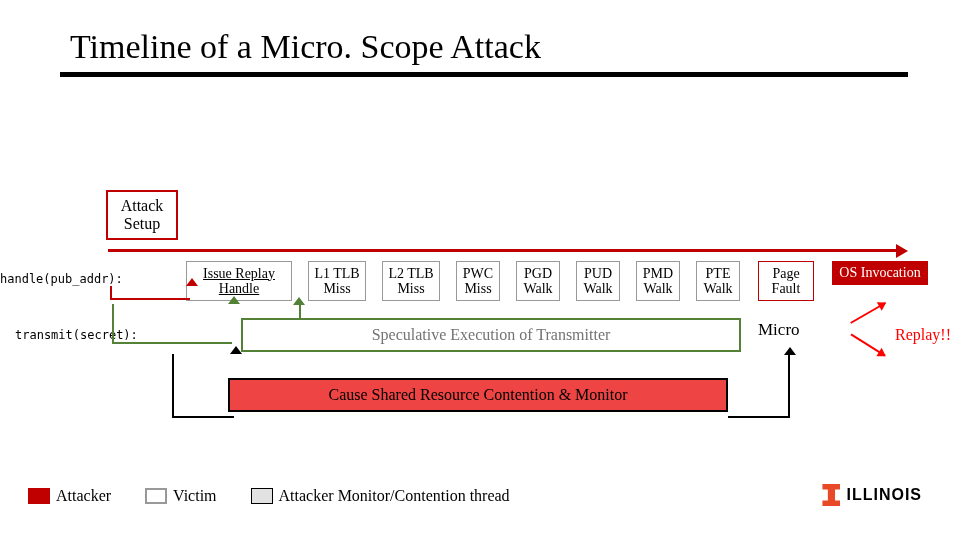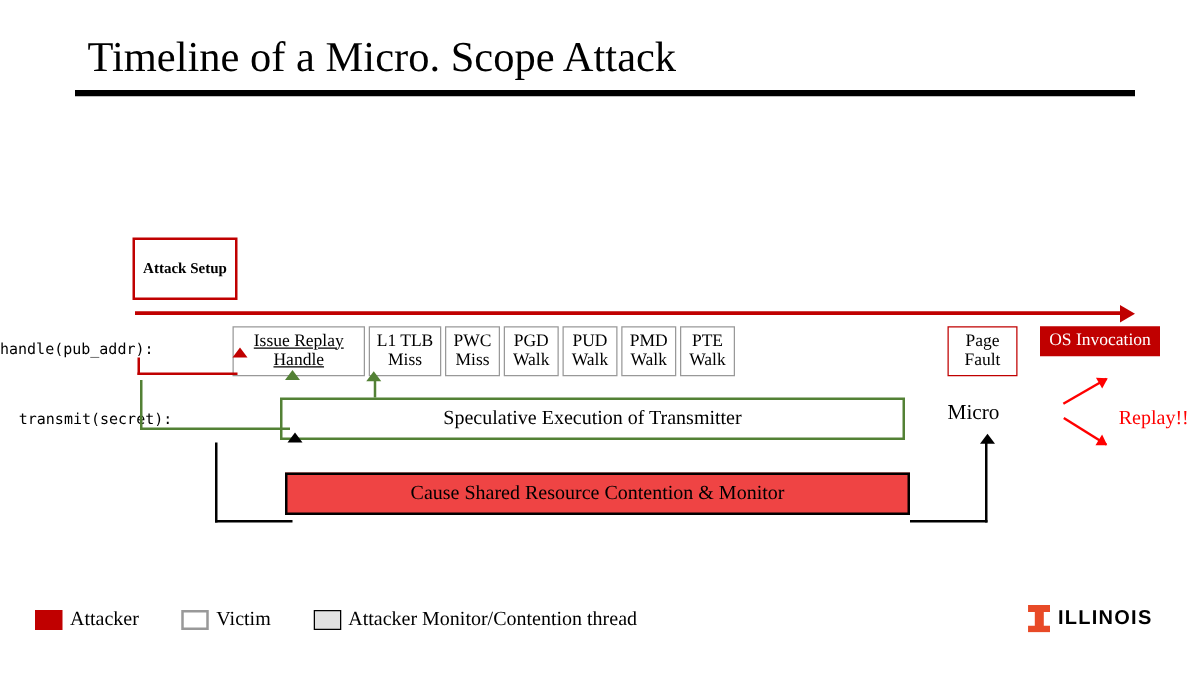--- a/index.html
+++ b/index.html
@@ -19,27 +19,26 @@
   .title-rule {
     margin: 0 52px 0 60px;
     border: none;
     border-bottom: 5px solid #000;
   }
 
   
   .attack-setup {
     position: absolute;
     left: 106px; top: 190px;
-    width: 84px; height: 50px;
+    width: 72px; height: 50px;
     border: 2px solid #c00000;
     display: flex; align-items: center; justify-content: center;
     text-align: center;
-    font-size: 12px;
+    font-size: 16px;
     line-height: 1.15;
-    font-weight: bold;
   }
 
   
   .timeline {
     position: absolute;
     left: 108px; top: 245px;
     width: 800px; height: 12px;
   }
   .timeline .shaft {
     position: absolute; left: 0; top: 4px;
@@ -57,21 +56,21 @@
   .lbl-handle {
     position: absolute; left: 0; top: 272px;
     font-family: monospace; font-size: 12px;
   }
   .lbl-transmit {
     position: absolute; left: 15px; top: 328px;
     font-family: monospace; font-size: 12px;
   }
 
   
-  .row1 { position: absolute; top: 261px; left: 186px; display: flex; gap: 3px; }
+  .row1 { position: absolute; top: 261px; left: 186px; display: flex; gap: 16px; }
   .cell {
     border-top: 1px solid #999; border-bottom: 1px solid #999;
     border-left: 1px solid #999; border-right: 1px solid #999;
     font-size: 14px; line-height: 1.1;
     display: flex; align-items: center; justify-content: center;
     text-align: center;
     height: 40px;
     padding: 0 3px;
     background: #fff;
   }
@@ -92,24 +91,24 @@
     position: absolute; top: 261px; left: 832px;
     width: 96px; height: 24px;
     background: #c00000; color: #fff;
     font-size: 14px; line-height: 1.1;
     display: flex; align-items: center; justify-content: center;
     text-align: center;
   }
 
   
   .spec-exec {
-    position: absolute; top: 318px; left: 224px;
+    position: absolute; top: 318px; left: 241px;
     width: 500px; height: 34px;
     border: 2px solid #538135;
-    color: #000000;
+    color: #737373;
     font-size: 16px;
     display: flex; align-items: center; justify-content: center;
   }
   .squash {
     position: absolute; top: 320px; left: 758px;
     font-size: 17px;
   }
   .replay {
     position: absolute; top: 326px; left: 895px;
     color: #ff0000; font-size: 16px;
@@ -176,20 +175,21 @@
   <div class="shaft"></div>
     <div class="head"></div>
 </div>
 
 <div class="lbl-handle">handle(pub_addr):</div>
 <div class="lbl-transmit">transmit(secret):</div>
 
 <div class="row1">
   <div class="cell issue">Issue Replay Handle</div>
   <div class="cell tlb">L1 TLB Miss</div>
+  <div class="cell tlb">L2 TLB Miss</div>
   <div class="cell pwc">PWC Miss</div>
   <div class="cell walk">PGD Walk</div>
   <div class="cell walk">PUD Walk</div>
   <div class="cell walk">PMD Walk</div>
   <div class="cell walk">PTE Walk</div>
 </div>
 
 <div class="page-fault">Page Fault</div>
 <div class="os-inv">OS Invocation</div>
 

